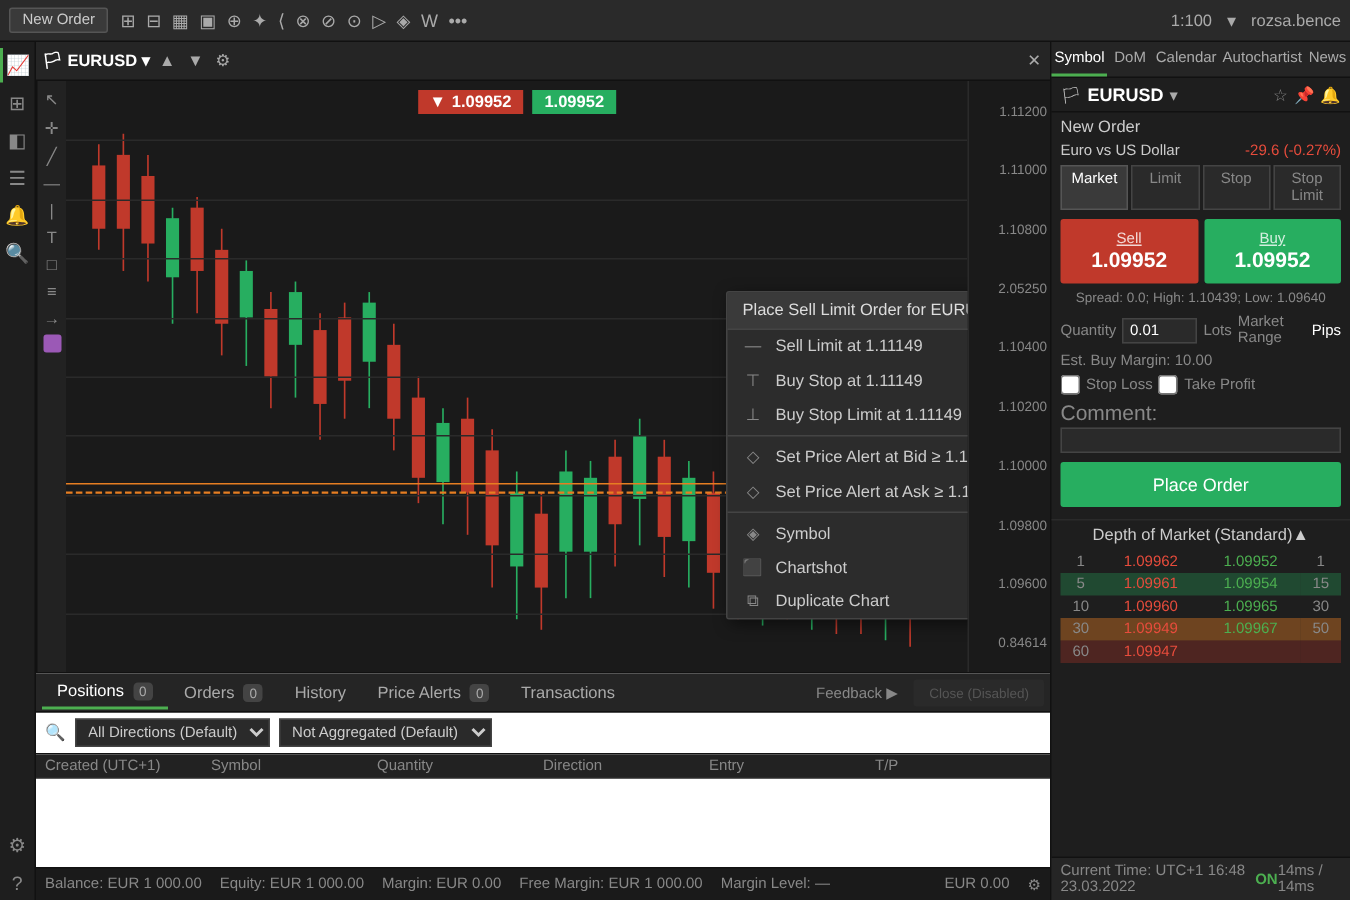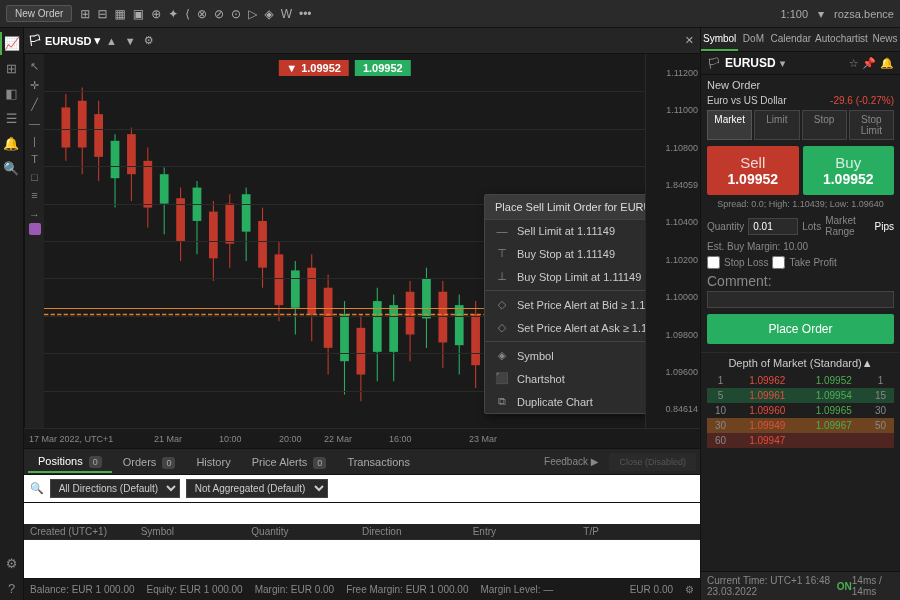--- a/index.html
+++ b/index.html
@@ -55,21 +55,21 @@
     .context-menu-divider { height: 1px; background: #444; margin: 2px 0; }
 
     
     .bottom-panel { height: 130px; background: #ffffff; border-top: 1px solid #111; display: flex; flex-direction: column; }
     .bottom-tabs { display: flex; align-items: center; background: #252525; height: 26px; border-bottom: 1px solid #111; padding: 0 4px; gap: 1px; }
     .bottom-tab { padding: 4px 10px; font-size: 11px; color: #aaa; cursor: pointer; }
     .bottom-tab.active { color: #fff; border-bottom: 2px solid #4CAF50; }
     .bottom-tab-badge { background: #444; color: #aaa; padding: 1px 4px; border-radius: 3px; font-size: 9px; margin-left: 3px; }
     .bottom-toolbar { display: flex; align-items: center; padding: 4px 6px; gap: 6px; border-bottom: 1px solid #111; }
     .bottom-select { background: #2a2a2a; border: 1px solid #444; color: #ccc; padding: 2px 4px; font-size: 10px; cursor: pointer; }
-    .bottom-table { flex: 1; margin-top: 21px; }
+    .bottom-table { flex: 1; }
     .table-header { display: flex; background: #222; padding: 2px 6px; border-bottom: 1px solid #2a2a2a; }
     .table-header-cell { color: #888; font-size: 10px; flex: 1; }
 
     
     .status-bar { height: 22px; background: #1a1a1a; border-top: 1px solid #111; display: flex; align-items: center; padding: 0 6px; gap: 12px; font-size: 10px; color: #888; }
 
     
     .right-panel { width: 200px; background: #1e1e1e; border-left: 1px solid #111; display: flex; flex-direction: column; }
     .right-tabs { display: flex; background: #252525; border-bottom: 1px solid #111; }
     .right-tab { flex: 1; padding: 5px 2px; text-align: center; font-size: 10px; color: #aaa; cursor: pointer; }
@@ -85,21 +85,21 @@
     .instrument-name { color: #ccc; font-size: 10px; }
     .instrument-change { color: #e74c3c; font-size: 10px; }
 
     .order-type-tabs { display: flex; gap: 2px; margin-bottom: 6px; }
     .order-type-tab { flex: 1; padding: 3px 2px; text-align: center; font-size: 10px; color: #888; background: #2a2a2a; border: 1px solid #444; cursor: pointer; }
     .order-type-tab.active { color: #fff; background: #3a3a3a; border-color: #555; }
 
     .price-buttons { display: flex; gap: 4px; margin-bottom: 4px; }
     .sell-btn { flex: 1; background: #c0392b; color: #fff; border: none; padding: 8px 4px; cursor: pointer; text-align: center; border-radius: 2px; }
     .buy-btn { flex: 1; background: #27ae60; color: #fff; border: none; padding: 8px 4px; cursor: pointer; text-align: center; border-radius: 2px; }
-    .price-btn-label { font-size: 15px; opacity: 0.8; }
+    .price-btn-label { font-size: 10px; opacity: 0.8; text-decoration: underline; }
     .price-btn-value { font-size: 14px; font-weight: bold; }
 
     .spread-info { font-size: 9px; color: #888; margin-bottom: 6px; text-align: center; }
 
     .quantity-row { display: flex; align-items: center; gap: 4px; margin-bottom: 4px; }
     .quantity-label { color: #888; font-size: 10px; }
     .quantity-input { background: #2a2a2a; border: 1px solid #444; color: #fff; padding: 2px 4px; width: 50px; font-size: 10px; }
     .quantity-unit { color: #888; font-size: 10px; }
     .quantity-value { color: #fff; font-size: 10px; }
 
@@ -386,39 +386,30 @@
           </div>
 
         </div>
 
       </div>
 
       <div class="price-axis">
         <div class="price-label" style="top:5%">1.11200</div>
         <div class="price-label" style="top:15%">1.11000</div>
         <div class="price-label" style="top:25%">1.10800</div>
-        <div class="price-label" style="top:35%">1.84059</div>
+        <div class="price-label" style="top:35%">2.05250</div>
         <div class="price-label" style="top:45%">1.10400</div>
         <div class="price-label" style="top:55%">1.10200</div>
         <div class="price-label" style="top:65%">1.10000</div>
         <div class="price-label" style="top:75%">1.09800</div>
         <div class="price-label" style="top:85%">1.09600</div>
         <div class="price-label" style="top:95%">0.84614</div>
       </div>
     </div>
 
-    <div class="date-axis">
-      <div class="date-label" style="left: 5px;">17 Mar 2022, UTC+1</div>
-      <div class="date-label" style="left: 130px;">21 Mar</div>
-      <div class="date-label" style="left: 195px;">10:00</div>
-      <div class="date-label" style="left: 255px;">20:00</div>
-      <div class="date-label" style="left: 300px;">22 Mar</div>
-      <div class="date-label" style="left: 365px;">16:00</div>
-      <div class="date-label" style="left: 445px;">23 Mar</div>
-    </div>
 
     <div class="bottom-panel">
       <div class="bottom-tabs">
         <div class="bottom-tab active">
           <span>Positions</span>
           <span class="bottom-tab-badge">0</span>
         </div>
         <div class="bottom-tab">
           <span>Orders</span>
           <span class="bottom-tab-badge">0</span>

